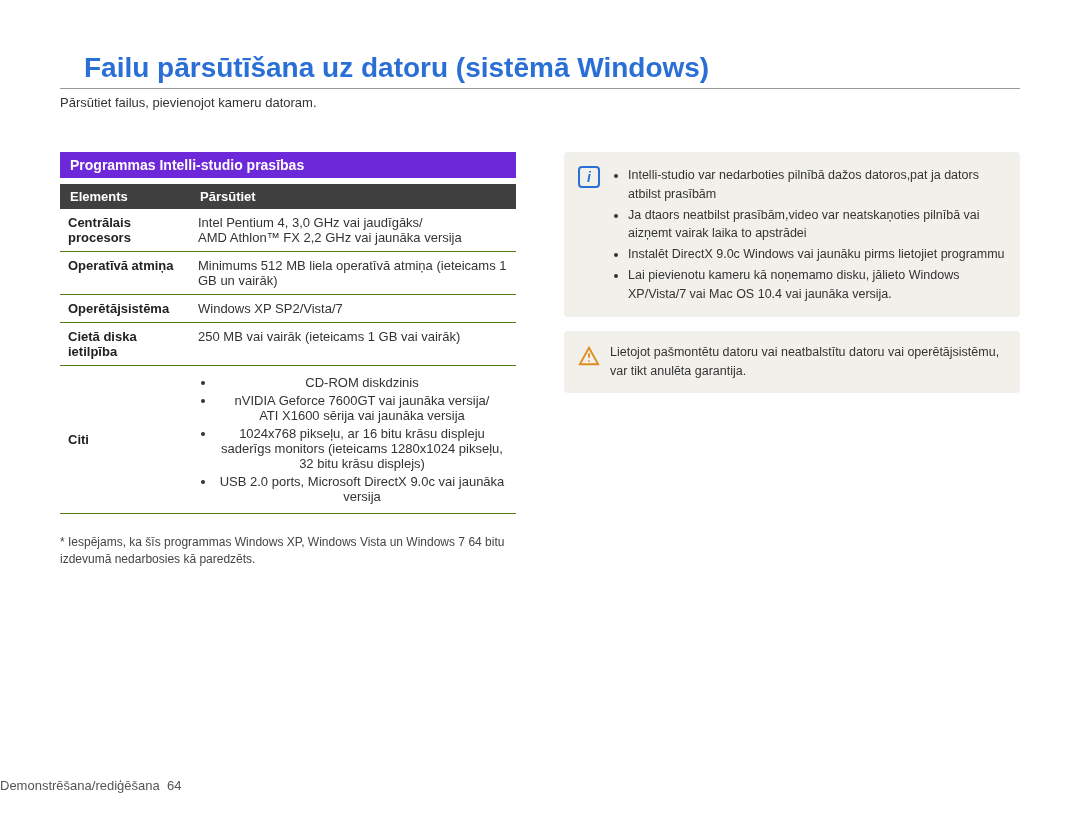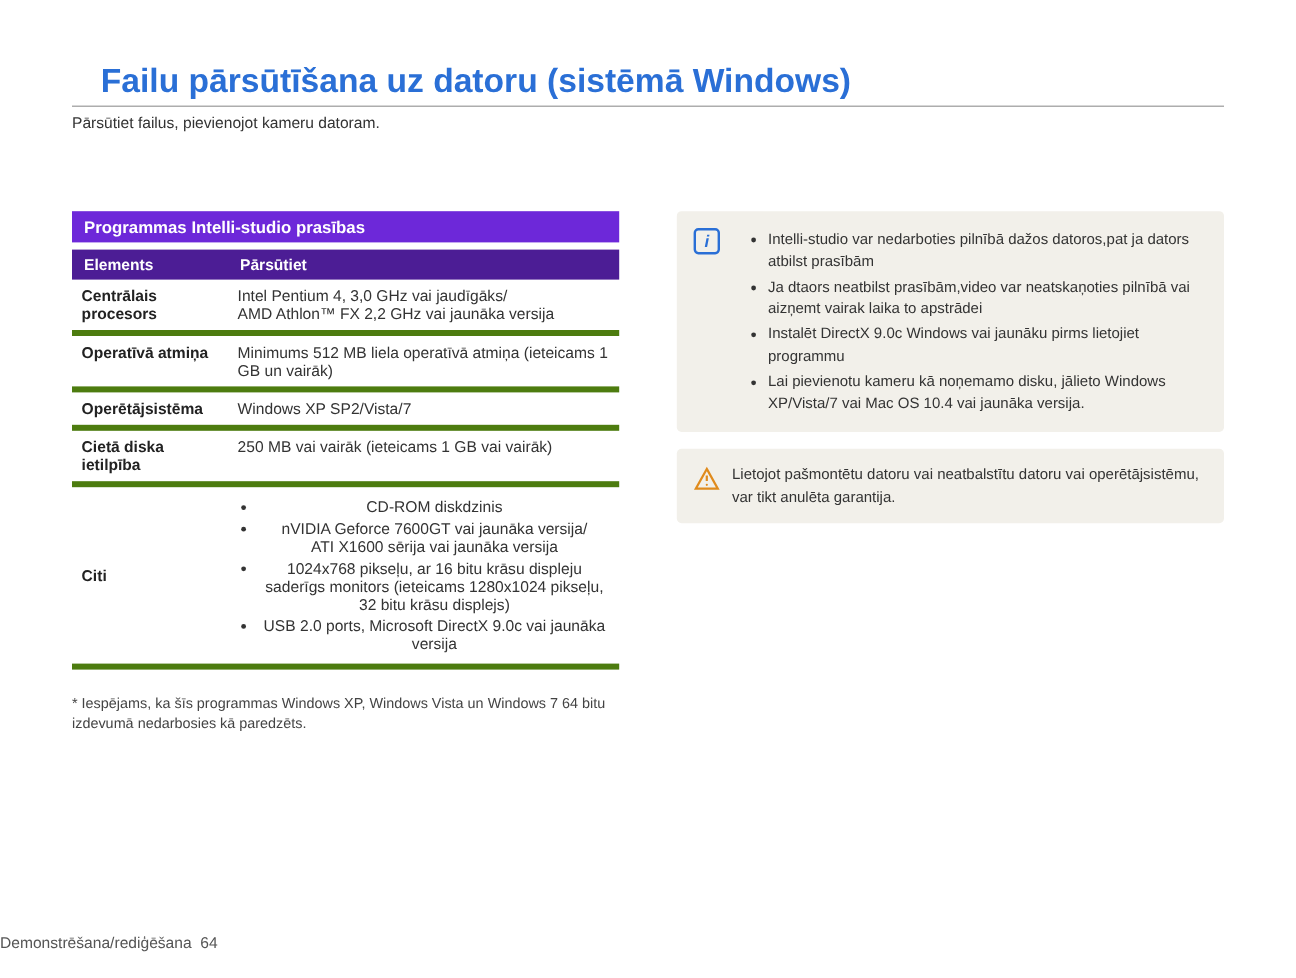--- a/index.html
+++ b/index.html
@@ -21,21 +21,21 @@
     margin-left: 24px;
   }
   hr.title-rule {
     border: none;
     border-top: 1px solid #999;
     margin-bottom: 6px;
   }
   .subtitle {
     font-size: 13px;
     color: #333;
-    margin-bottom: 66px;
+    margin-bottom: 42px;
   }
   .columns {
     display: flex;
     gap: 48px;
   }
   .col {
     flex: 1;
     min-width: 0;
   }
   .section-bar {
@@ -45,29 +45,29 @@
     font-weight: 600;
     padding: 5px 10px;
     margin-bottom: 6px;
   }
   table.req {
     width: 100%;
     border-collapse: collapse;
     font-size: 13px;
   }
   table.req th {
-    background: #4c1d95;
+    background: #404040;
     color: #fff;
     font-weight: 600;
     text-align: left;
     padding: 5px 10px;
     font-size: 13px;
   }
   table.req td {
-    border-bottom: 5px solid #4d7c0f;
+    border-bottom: 1px solid #4d7c0f;
     padding: 6px 8px;
     vertical-align: top;
   }
   table.req td.k {
     font-weight: 700;
     width: 130px;
     color: #222;
   }
   table.req ul {
     list-style: disc;
@@ -112,21 +112,21 @@
     color: #e08b1d;
     font-size: 22px;
     font-style: normal;
   }
   .callout ul {
     list-style: disc;
     padding-left: 18px;
     font-size: 12.5px;
     line-height: 1.5;
   }
-  .callout ul li { margin: 2px 12px; }
+  .callout ul li { margin: 2px 0; }
   .callout p {
     font-size: 12.5px;
     line-height: 1.5;
   }
   .page-footer {
     position: absolute;
     bottom: 22px;
     left: 0;
     width: 100%;
     font-size: 13px;

